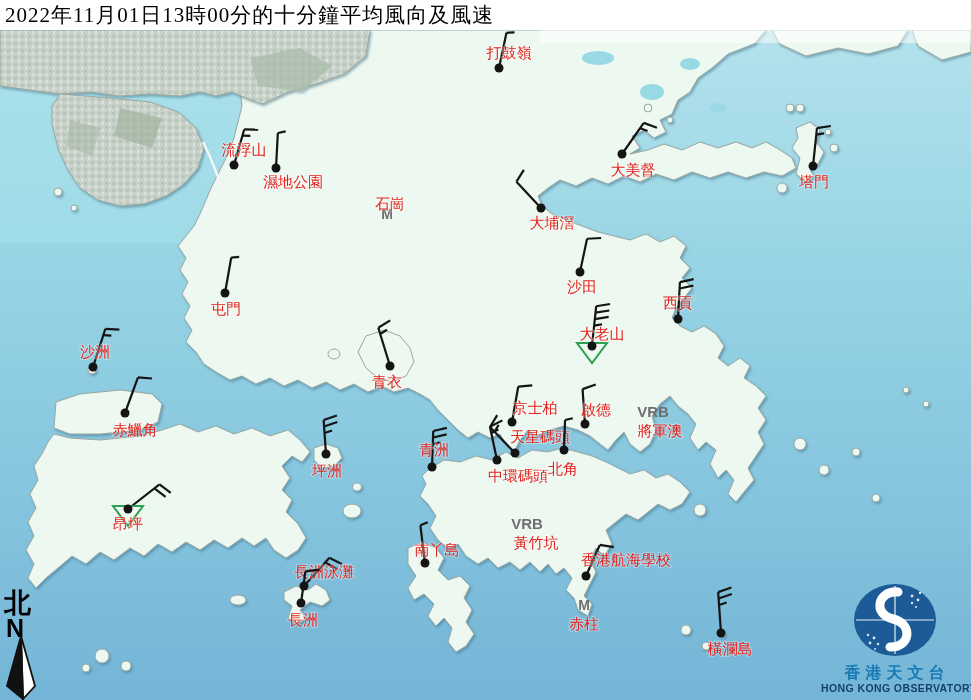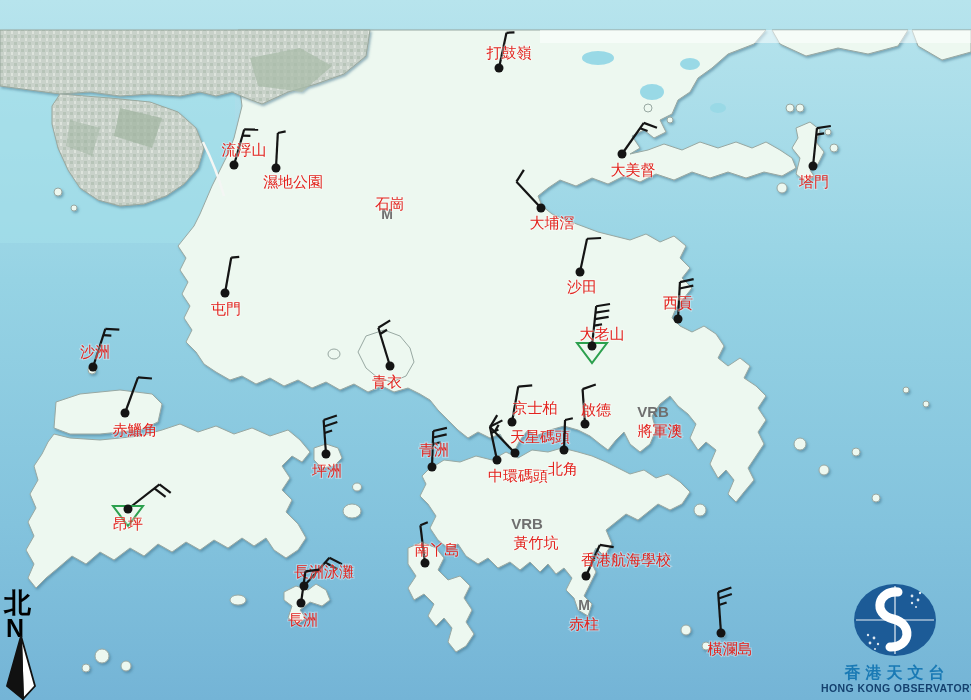--- a/index.html
+++ b/index.html
@@ -323,13 +323,16 @@
           <circle cx="870" cy="643" r="1.4"></circle>
           <circle cx="878" cy="644" r="1.2"></circle>
         <circle cx="868" cy="635" r="1.2"></circle>
           <circle cx="875" cy="649" r="1"></circle>
       </g>
       <text class="logo-zh" x="897" y="678" fill="#1a7ab5" text-anchor="middle">香港天文台</text>
       <text class="logo-en" x="899" y="692" fill="#14406e" text-anchor="middle">HONG KONG OBSERVATORY</text>
     </g>
   </svg>
 
+  <div class="title-bar">
+    <span>2022年11月01日13時00分的十分鐘平均風向及風速</span>
+  </div>
 </div>
 
 </body></html>

